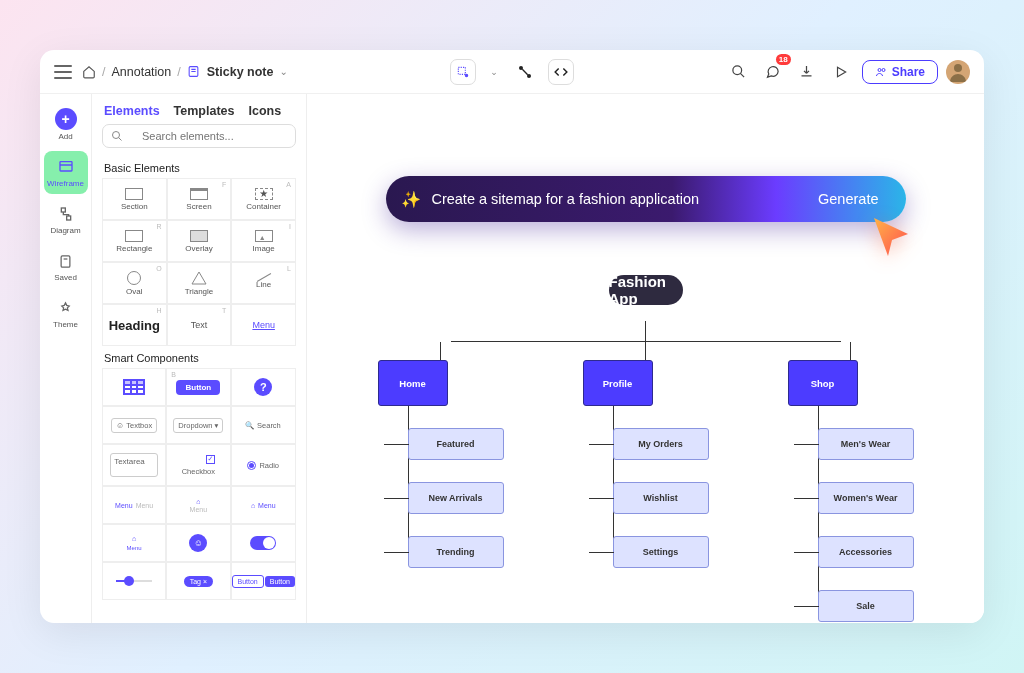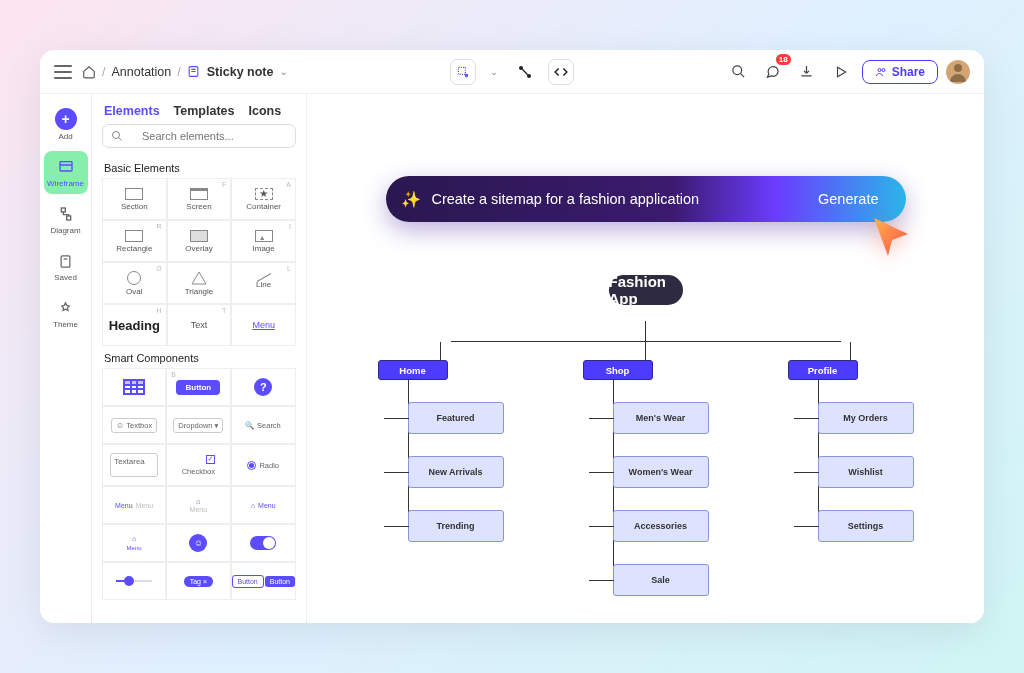--- a/index.html
+++ b/index.html
@@ -82,21 +82,21 @@
   .generate-btn { color: #fff; font-size: 14.5px; font-weight: 500; padding: 0 22px; height: 100%; display: flex; align-items: center; cursor: pointer; }
   .cursor-img { position: absolute; top: 120px; left: calc(50% + 222px); width: 46px; height: 46px; }
   .cursor-img svg { filter: drop-shadow(0 4px 10px rgba(255,100,50,0.4)); }
   .sitemap { position: absolute; top: 165px; left: 50%; transform: translateX(-50%); width: 580px; }
   .root-node { width: 74px; height: 30px; background: #2e2a3f; color: #fff; font-size: 15px; font-weight: 600; border-radius: 15px; display: flex; align-items: center; justify-content: center; margin: 16px auto; }
   .connector-v { width: 1px; height: 20px; background: #333; margin: 0 auto; }
   .branch-h { height: 1px; background: #333; margin: 0 auto; position: relative; }
   .branches { display: flex; justify-content: space-between; width: 560px; margin: 0 auto; }
   .branch { display: flex; flex-direction: column; align-items: center; width: 150px; }
   .branch .vline { width: 1px; height: 18px; background: #333; }
-  .cat-node { width: 70px; height: 20px; background: #4c3cff; color: #fff; font-size: 9.5px; font-weight: 600; border: 1px solid #2e2a8f; display: flex; align-items: center; justify-content: center; border-radius: 3px; }
+  .cat-node { width: 70px; height: 46px; background: #4c3cff; color: #fff; font-size: 9.5px; font-weight: 600; border: 1px solid #2e2a8f; display: flex; align-items: center; justify-content: center; border-radius: 3px; }
   .children { display: flex; flex-direction: column; align-items: flex-end; margin-top: 0; position: relative; padding-left: 30px; }
   .children::before { content: ""; position: absolute; left: 30px; top: 0; width: 1px; background: #333; height: calc(100% - 25px); }
   .child-node { width: 96px; height: 32px; background: #dde2ff; border: 1px solid #8a95e0; font-size: 9px; font-weight: 600; color: #333; display: flex; align-items: center; justify-content: center; border-radius: 3px; margin-top: 22px; position: relative; }
   .child-node::before { content: ""; position: absolute; left: -25px; top: 50%; width: 25px; height: 1px; background: #333; }
   .branch-wrap{display:flex;flex-direction:column;align-items:flex-start;}
 </style>
 </head>
 <body>
 
 <div class="app-window">
@@ -429,37 +429,37 @@
               <div class="children">
                 <div class="child-node">Featured</div>
                 <div class="child-node">New Arrivals</div>
                 <div class="child-node">Trending</div>
               </div>
             </div>
           </div>
           <div class="branch">
             <div class="vline"></div>
             <div class="branch-wrap">
+              <div class="cat-node">Profile</div>
+              <div class="children">
+                <div class="child-node">My Orders</div>
+                <div class="child-node">Wishlist</div>
+                <div class="child-node">Settings</div>
+              </div>
+            </div>
+          </div>
+          <div class="branch">
+            <div class="vline"></div>
+            <div class="branch-wrap">
               <div class="cat-node">Shop</div>
               <div class="children">
                 <div class="child-node">Men's Wear</div>
                 <div class="child-node">Women's Wear</div>
                 <div class="child-node">Accessories</div>
                 <div class="child-node">Sale</div>
               </div>
             </div>
           </div>
-          <div class="branch">
-            <div class="vline"></div>
-            <div class="branch-wrap">
-              <div class="cat-node">Profile</div>
-              <div class="children">
-                <div class="child-node">My Orders</div>
-                <div class="child-node">Wishlist</div>
-                <div class="child-node">Settings</div>
-              </div>
-            </div>
-          </div>
         </div>
       </div>
     </div>
   </div>
 </div>
 
 </body></html>

